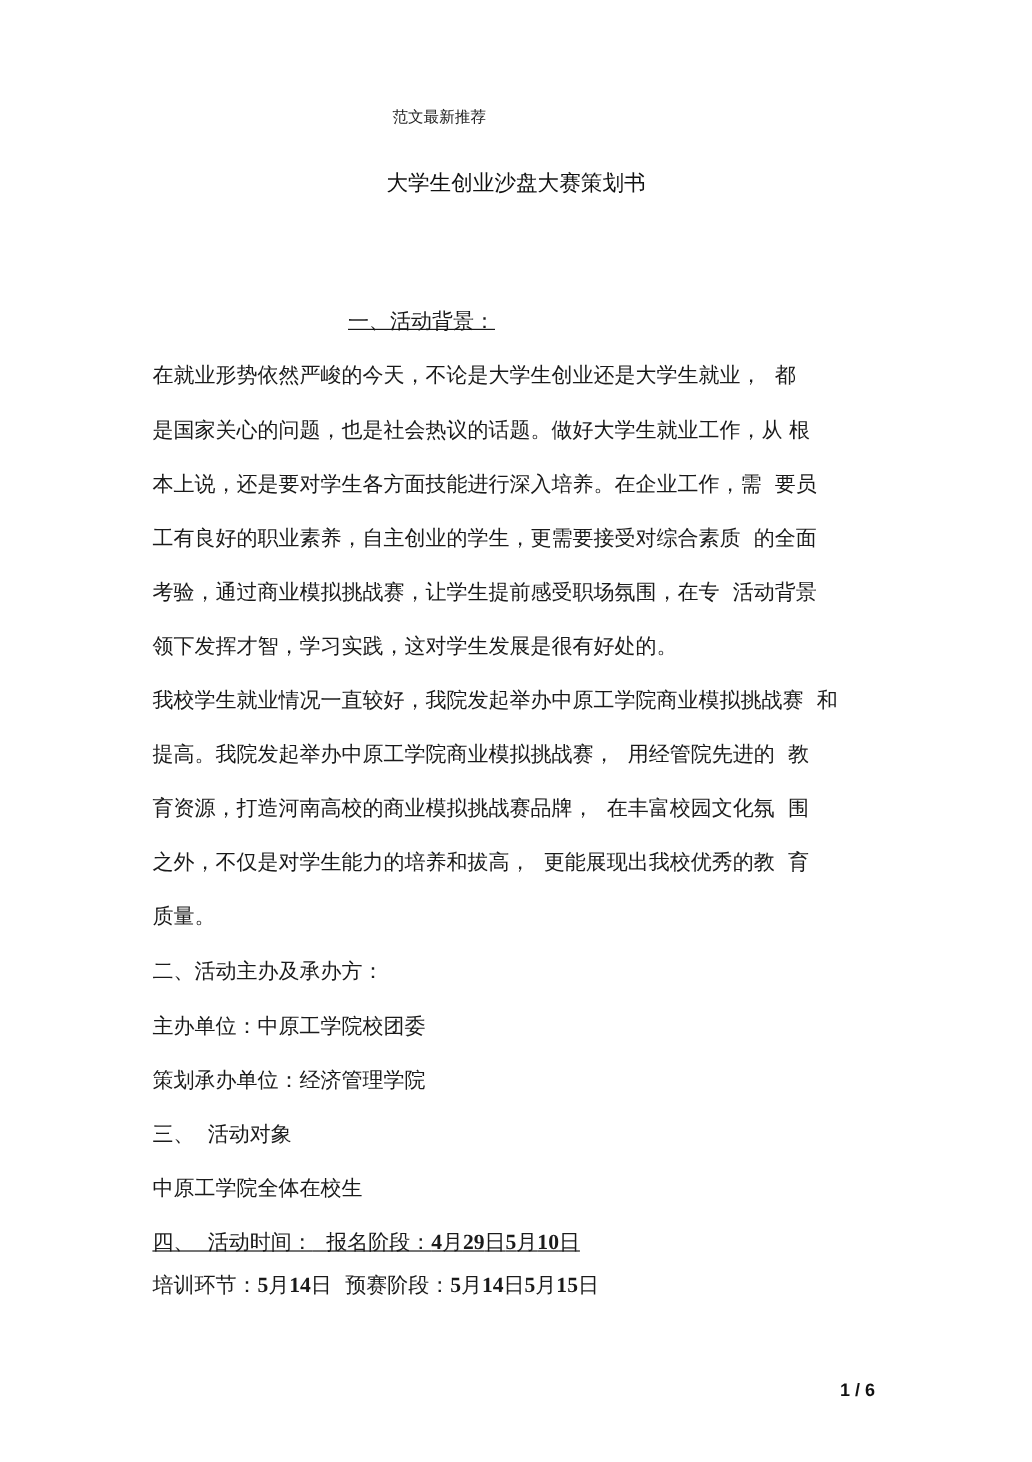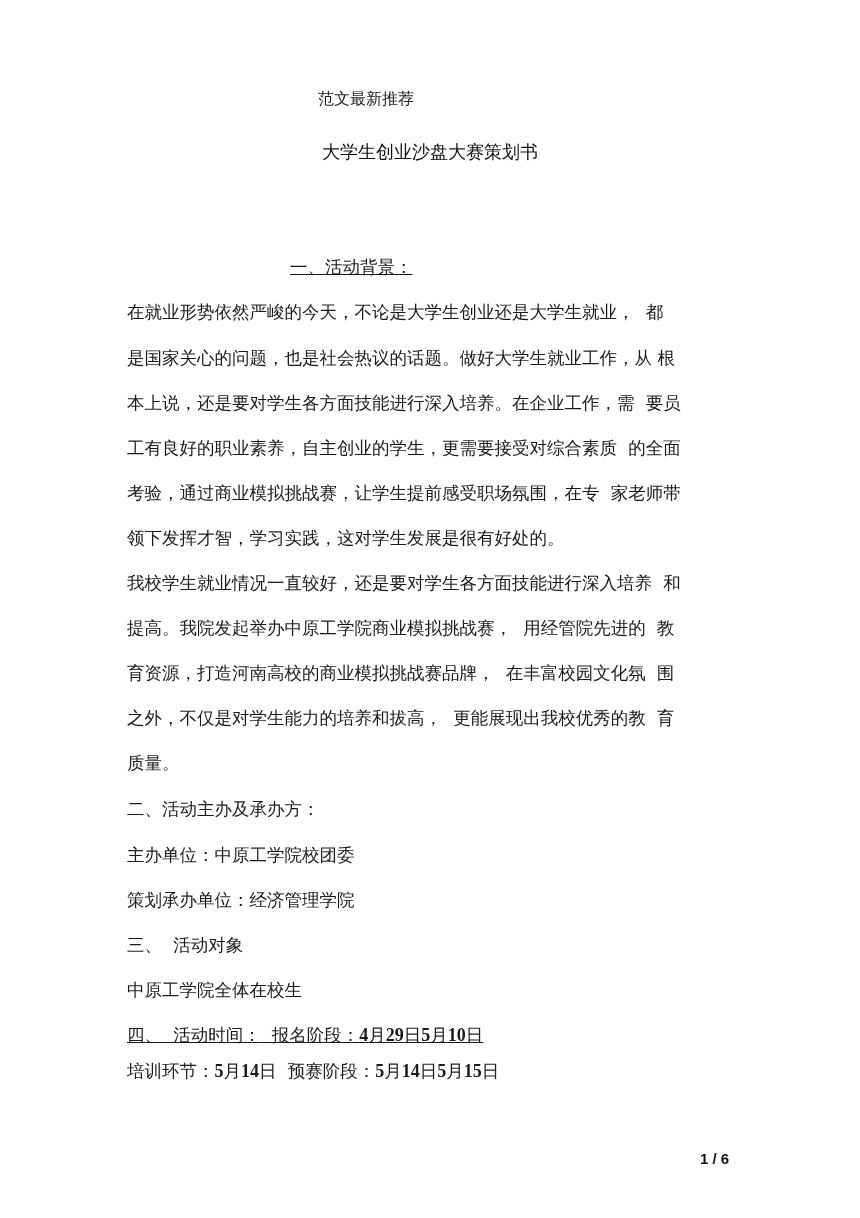--- a/index.html
+++ b/index.html
@@ -1,19 +1,19 @@
 <!DOCTYPE html>
 <html><head>
 <meta charset="utf-8">
 <style>
   html, body { margin: 0; padding: 0; background: #ffffff; }
   body { width: 860px; height: 1218px; position: relative; overflow: hidden;
          font-family: "DejaVu Sans", "Liberation Sans", sans-serif; color: #111; }
   .header-note { position: absolute; top: 89px; left: 0; width: 732px; text-align: center;
-                 font-size: 16px; color: #222; }
+                 font-size: 13px; color: #222; }
   .doc-title { position: absolute; top: 140px; left: 0; width: 860px; text-align: center;
                font-size: 18px; color: #111; letter-spacing: 0px; }
   .line { position: absolute; left: 127px; font-size: 17.5px; color: #1a1a1a; white-space: pre; }
   .sec1 { left: 290px; }
   .num { font-family: "Liberation Serif", serif; font-weight: bold; font-size: 18px; }
   .page-num { position: absolute; top: 1150px; left: 700px; font-size: 15px; font-weight: bold;
               font-family: "Liberation Sans", sans-serif; color: #111; }
 </style>
 </head>
 <body>
@@ -21,24 +21,24 @@
 <div>
   <div class="header-note">范文最新推荐</div>
   <div class="doc-title">大学生创业沙盘大赛策划书</div>
 
   <div class="line sec1" style="top:255px;text-decoration:underline;">一、活动背景：</div>
 
   <div class="line" style="top:300px;">在就业形势依然严峻的今天，不论是大学生创业还是大学生就业，  都</div>
   <div class="line" style="top:346px;">是国家关心的问题，也是社会热议的话题。做好大学生就业工作，从 根</div>
   <div class="line" style="top:391px;">本上说，还是要对学生各方面技能进行深入培养。在企业工作，需  要员</div>
   <div class="line" style="top:436px;">工有良好的职业素养，自主创业的学生，更需要接受对综合素质  的全面</div>
-  <div class="line" style="top:481px;">考验，通过商业模拟挑战赛，让学生提前感受职场氛围，在专  家老师带</div>
+  <div class="line" style="top:481px;">考验，通过商业模拟挑战赛，让学生提前感受职场氛围，在专  活动背景</div>
   <div class="line" style="top:526px;">领下发挥才智，学习实践，这对学生发展是很有好处的。</div>
 
-  <div class="line" style="top:571px;">我校学生就业情况一直较好，还是要对学生各方面技能进行深入培养  和</div>
+  <div class="line" style="top:571px;">我校学生就业情况一直较好，我院发起举办中原工学院商业模拟挑战赛  和</div>
   <div class="line" style="top:616px;">提高。我院发起举办中原工学院商业模拟挑战赛，  用经管院先进的  教</div>
   <div class="line" style="top:661px;">育资源，打造河南高校的商业模拟挑战赛品牌，  在丰富校园文化氛  围</div>
   <div class="line" style="top:706px;text-align:right;">之外，不仅是对学生能力的培养和拔高，  更能展现出我校优秀的教  育</div>
   <div class="line" style="top:751px;font-family:Liberation Mono, monospace;">质量。</div>
 
   <div class="line" style="top:797px;">二、活动主办及承办方：</div>
   <div class="line" style="top:843px;">主办单位：中原工学院校团委</div>
   <div class="line" style="top:888px;">策划承办单位：经济管理学院</div>
 
   <div class="line" style="top:933px;text-align:right;">三、  活动对象</div>

